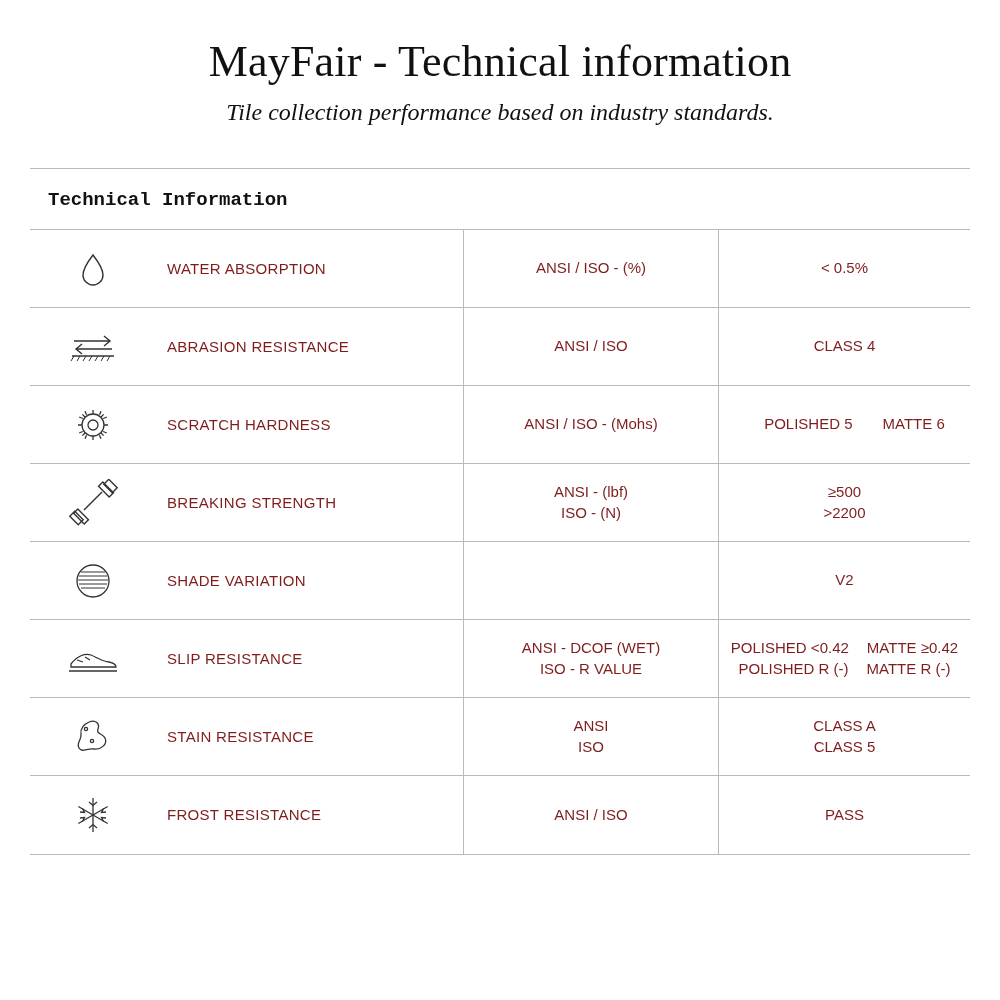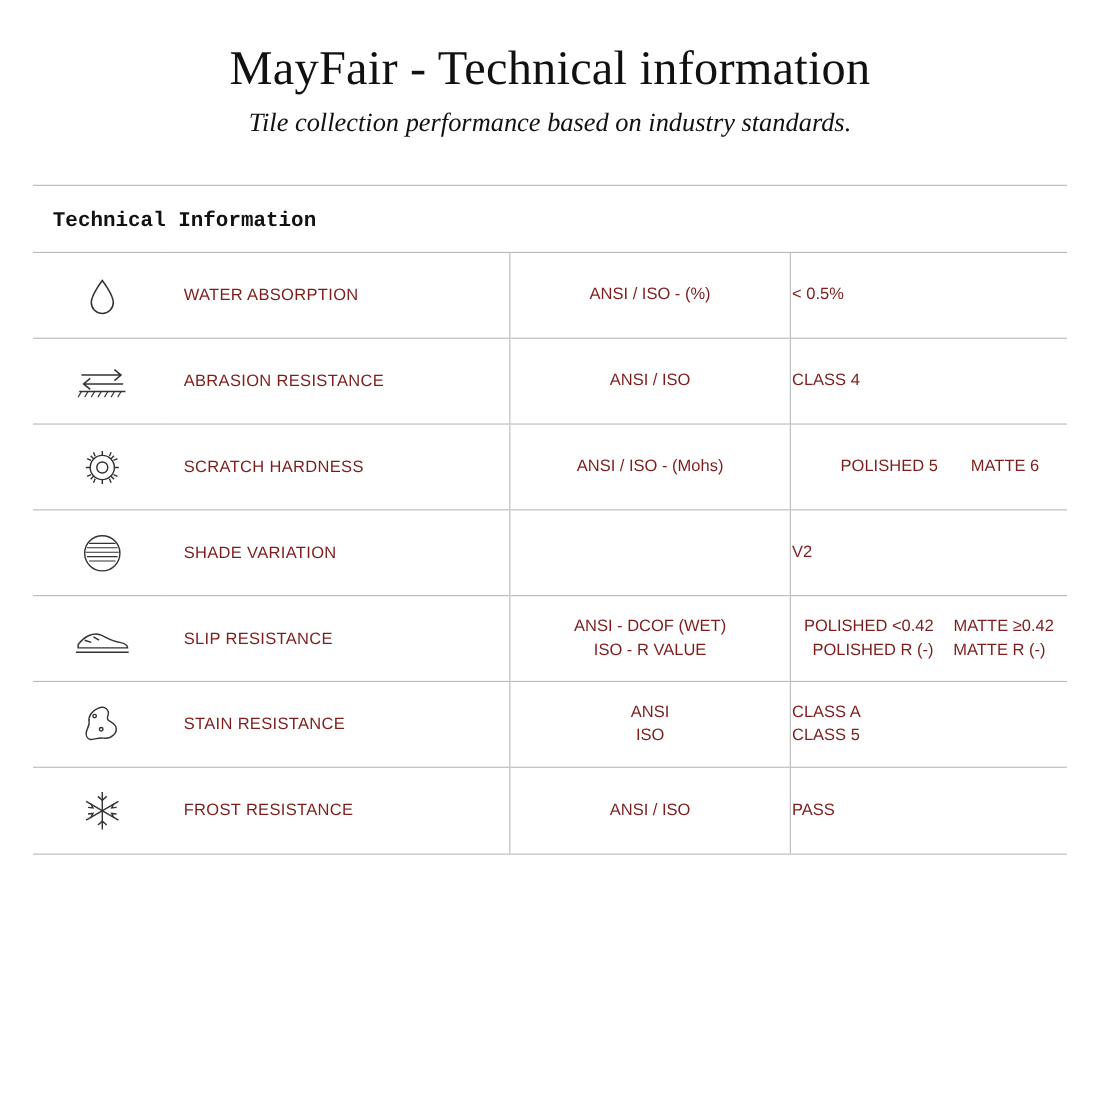--- a/index.html
+++ b/index.html
@@ -75,20 +75,21 @@
     letter-spacing: 0.3px;
     padding-left: 18px;
   }
   td.standard-cell {
     width: 252px;
     text-align: center;
     border-left: 1px solid #b9b9b9;
     line-height: 1.35;
   }
   td.value-cell {
+    text-align: center;
     border-left: 1px solid #b9b9b9;
     line-height: 1.35;
   }
   .value-split {
     display: flex;
     justify-content: center;
     gap: 30px;
     margin-left: 20px;
   }
   .value-split-wide {
@@ -163,20 +164,42 @@
         <td class="name-cell">SCRATCH HARDNESS</td>
         <td class="standard-cell">ANSI / ISO - (Mohs)</td>
         <td class="value-cell">
           <div class="value-split">
             <span>POLISHED 5</span>
             <span>MATTE 6</span>
           </div>
         </td>
       </tr>
 
+      <tr>
+        <td class="icon-cell">
+          <svg width="52" height="48" viewBox="0 0 52 48">
+            <g fill="none" stroke="#333" stroke-width="1.4">
+              <line x1="17" y1="31" x2="35" y2="13"></line>
+              <rect x="6" y="33" width="7" height="12" transform="rotate(-45 9.5 39)"></rect>
+              <rect x="11" y="30" width="6" height="15" transform="rotate(-45 14 37.5)"></rect>
+              <rect x="36" y="3" width="6" height="15" transform="rotate(-45 39 10.5)"></rect>
+              <rect x="40" y="1" width="7" height="12" transform="rotate(-45 43.5 7)"></rect>
+            </g>
+          </svg>
+        </td>
+        <td class="name-cell">BREAKING STRENGTH</td>
+        <td class="standard-cell">
+          <div>ANSI  - (lbf)</div>
+          <div>ISO - (N)</div>
+        </td>
+        <td class="value-cell">
+          <div>≥500</div>
+          <div>&gt;2200</div>
+        </td>
+      </tr>
 
       <tr>
         <td class="icon-cell">
           <svg width="48" height="48" viewBox="0 0 48 48">
             <circle cx="24" cy="24" r="16" fill="none" stroke="#333" stroke-width="1.3"></circle>
             <g stroke="#333" stroke-width="1">
               <line x1="12" y1="15" x2="36" y2="15"></line>
               <line x1="10" y1="19" x2="38" y2="19"></line>
               <line x1="9" y1="23" x2="39" y2="23"></line>
               <line x1="10" y1="27" x2="38" y2="27"></line>

